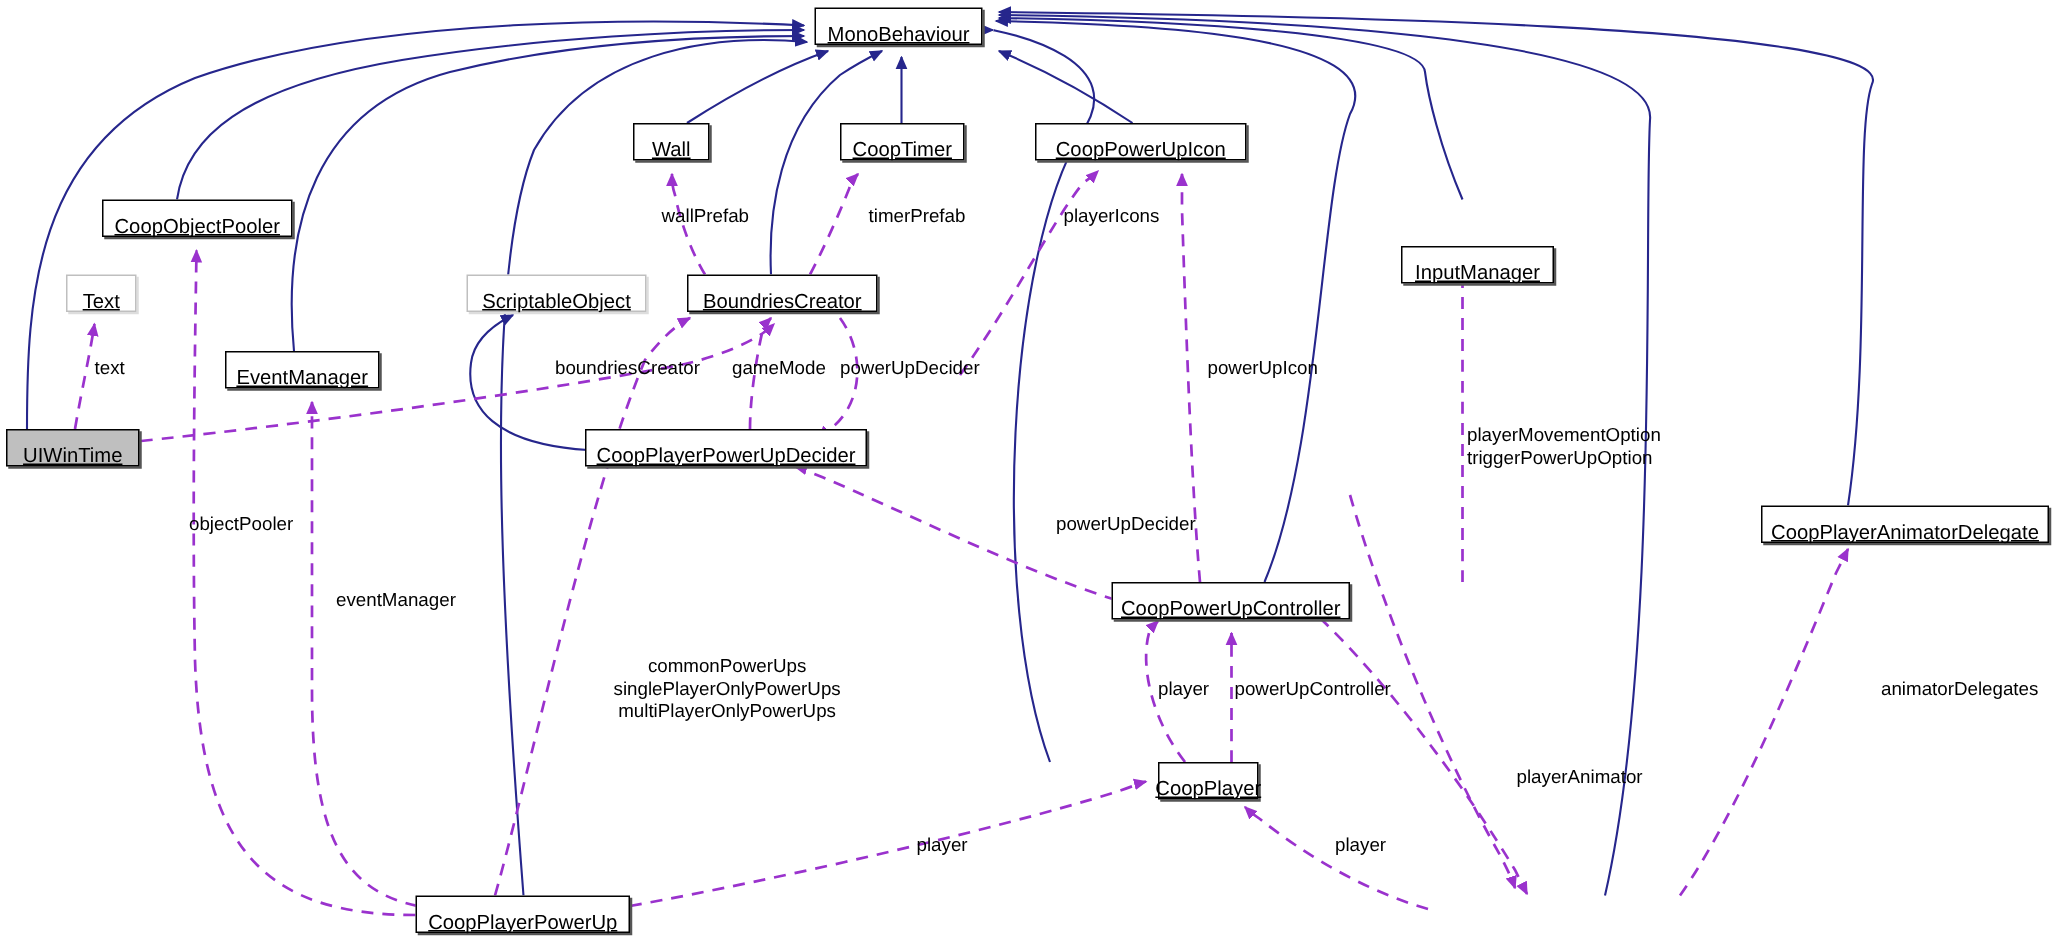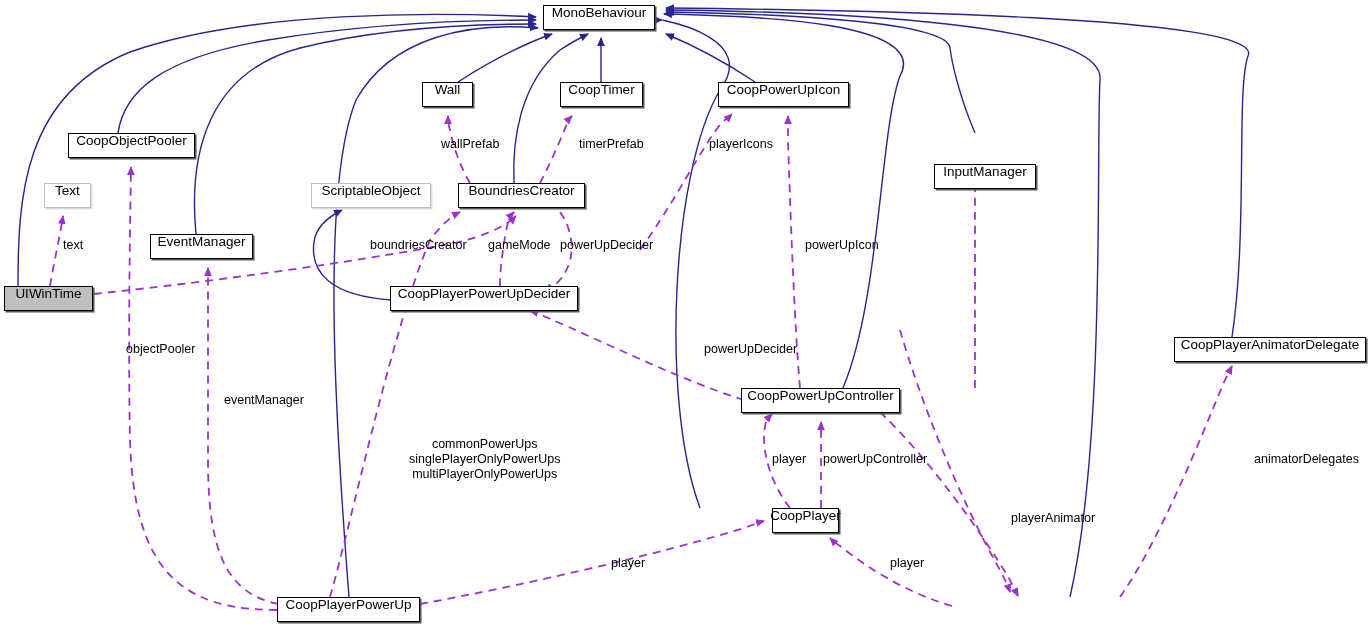--- a/index.html
+++ b/index.html
@@ -19,28 +19,29 @@
   #edge-layer {
     position: absolute;
     left: 0; top: 0;
     width: 1372px;
     height: 628px;
   }
   .node {
     position: absolute;
     box-sizing: border-box;
     display: flex;
-    align-items: flex-start;
+    align-items: flex-end;
     justify-content: center;
     font-size: 13.5px;
     line-height: 1;
     color: #000000;
     white-space: nowrap;
     background: #ffffff;
     z-index: 5;
+    text-decoration: underline;
   }
   .node.solid {
     border: 1px solid #000000;
     box-shadow: 1.5px 1.5px 0 0 #555555;
   }
   .node.faint {
     border: 1px solid #bfbfbf;
     box-shadow: 1.5px 1.5px 0 0 #dddddd;
   }
   .node.current {
@@ -153,21 +154,21 @@
   </div>
 
   <div class="node solid" style="left:422px;top:82px;width:51px;height:25px;">
     <span>Wall</span>
   </div>
 
   <div class="node solid" style="left:560px;top:82px;width:83px;height:25px;">
     <span>CoopTimer</span>
   </div>
 
-  <div class="node solid" style="left:718px;top:82px;width:131px;height:25px;">
+  <div class="node solid" style="left:690px;top:82px;width:141px;height:25px;">
     <span>CoopPowerUpIcon</span>
   </div>
 
   <div class="node solid" style="left:68px;top:133px;width:127px;height:25px;">
     <span>CoopObjectPooler</span>
   </div>
 
   <div class="node solid" style="left:934px;top:133px;width:102px;height:25px;margin-top:31px;">
     <span>InputManager</span>
   </div>
@@ -222,20 +223,22 @@
   <div class="edge-label" style="left:63px;top:238px;">text</div>
 
   <div class="edge-label" style="left:370px;top:238px;">boundriesCreator</div>
 
   <div class="edge-label" style="left:488px;top:238px;">gameMode</div>
 
   <div class="edge-label" style="left:560px;top:238px;">powerUpDecider</div>
 
   <div class="edge-label" style="left:805px;top:238px;">powerUpIcon</div>
 
+  <div class="edge-label" style="left:978px;top:283px;">playerMovementOption
+triggerPowerUpOption</div>
 
   <div class="edge-label" style="left:704px;top:342px;">powerUpDecider</div>
 
   <div class="edge-label" style="left:126px;top:342px;">objectPooler</div>
 
   <div class="edge-label" style="left:224px;top:393px;">eventManager</div>
 
   <div class="edge-label" style="left:409px;top:437px;text-align:center;">commonPowerUps
 singlePlayerOnlyPowerUps
 multiPlayerOnlyPowerUps</div>

